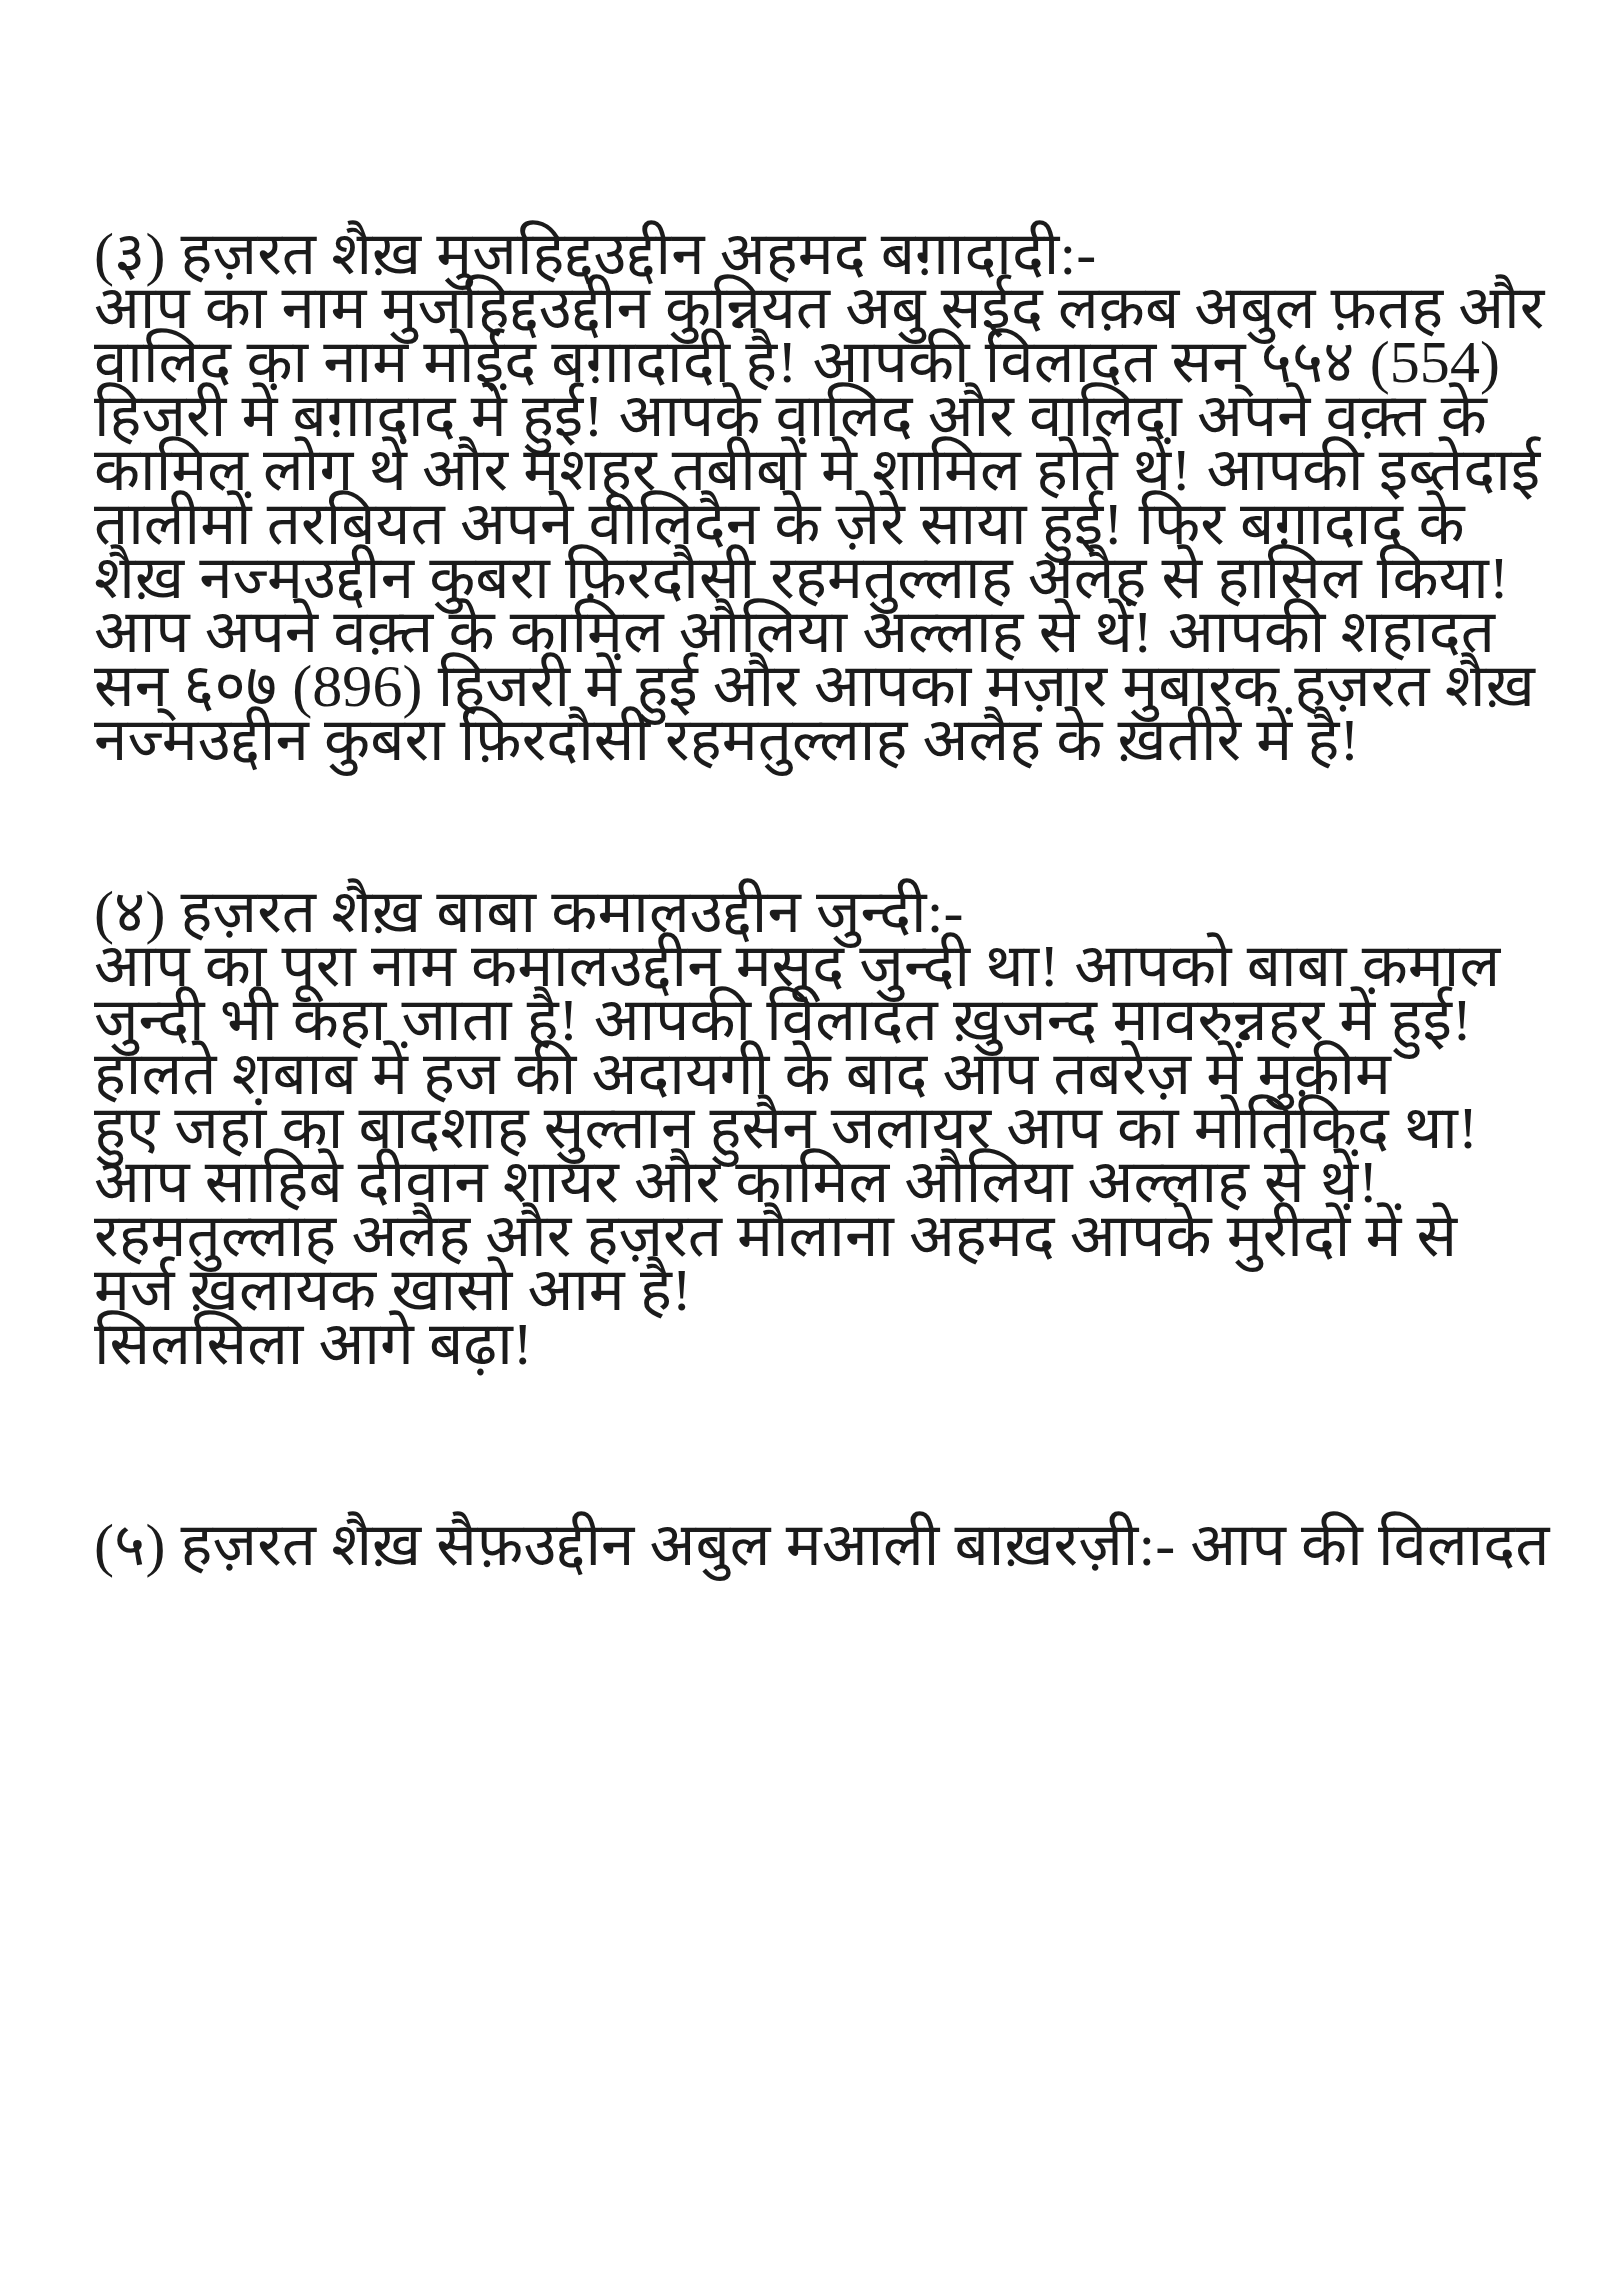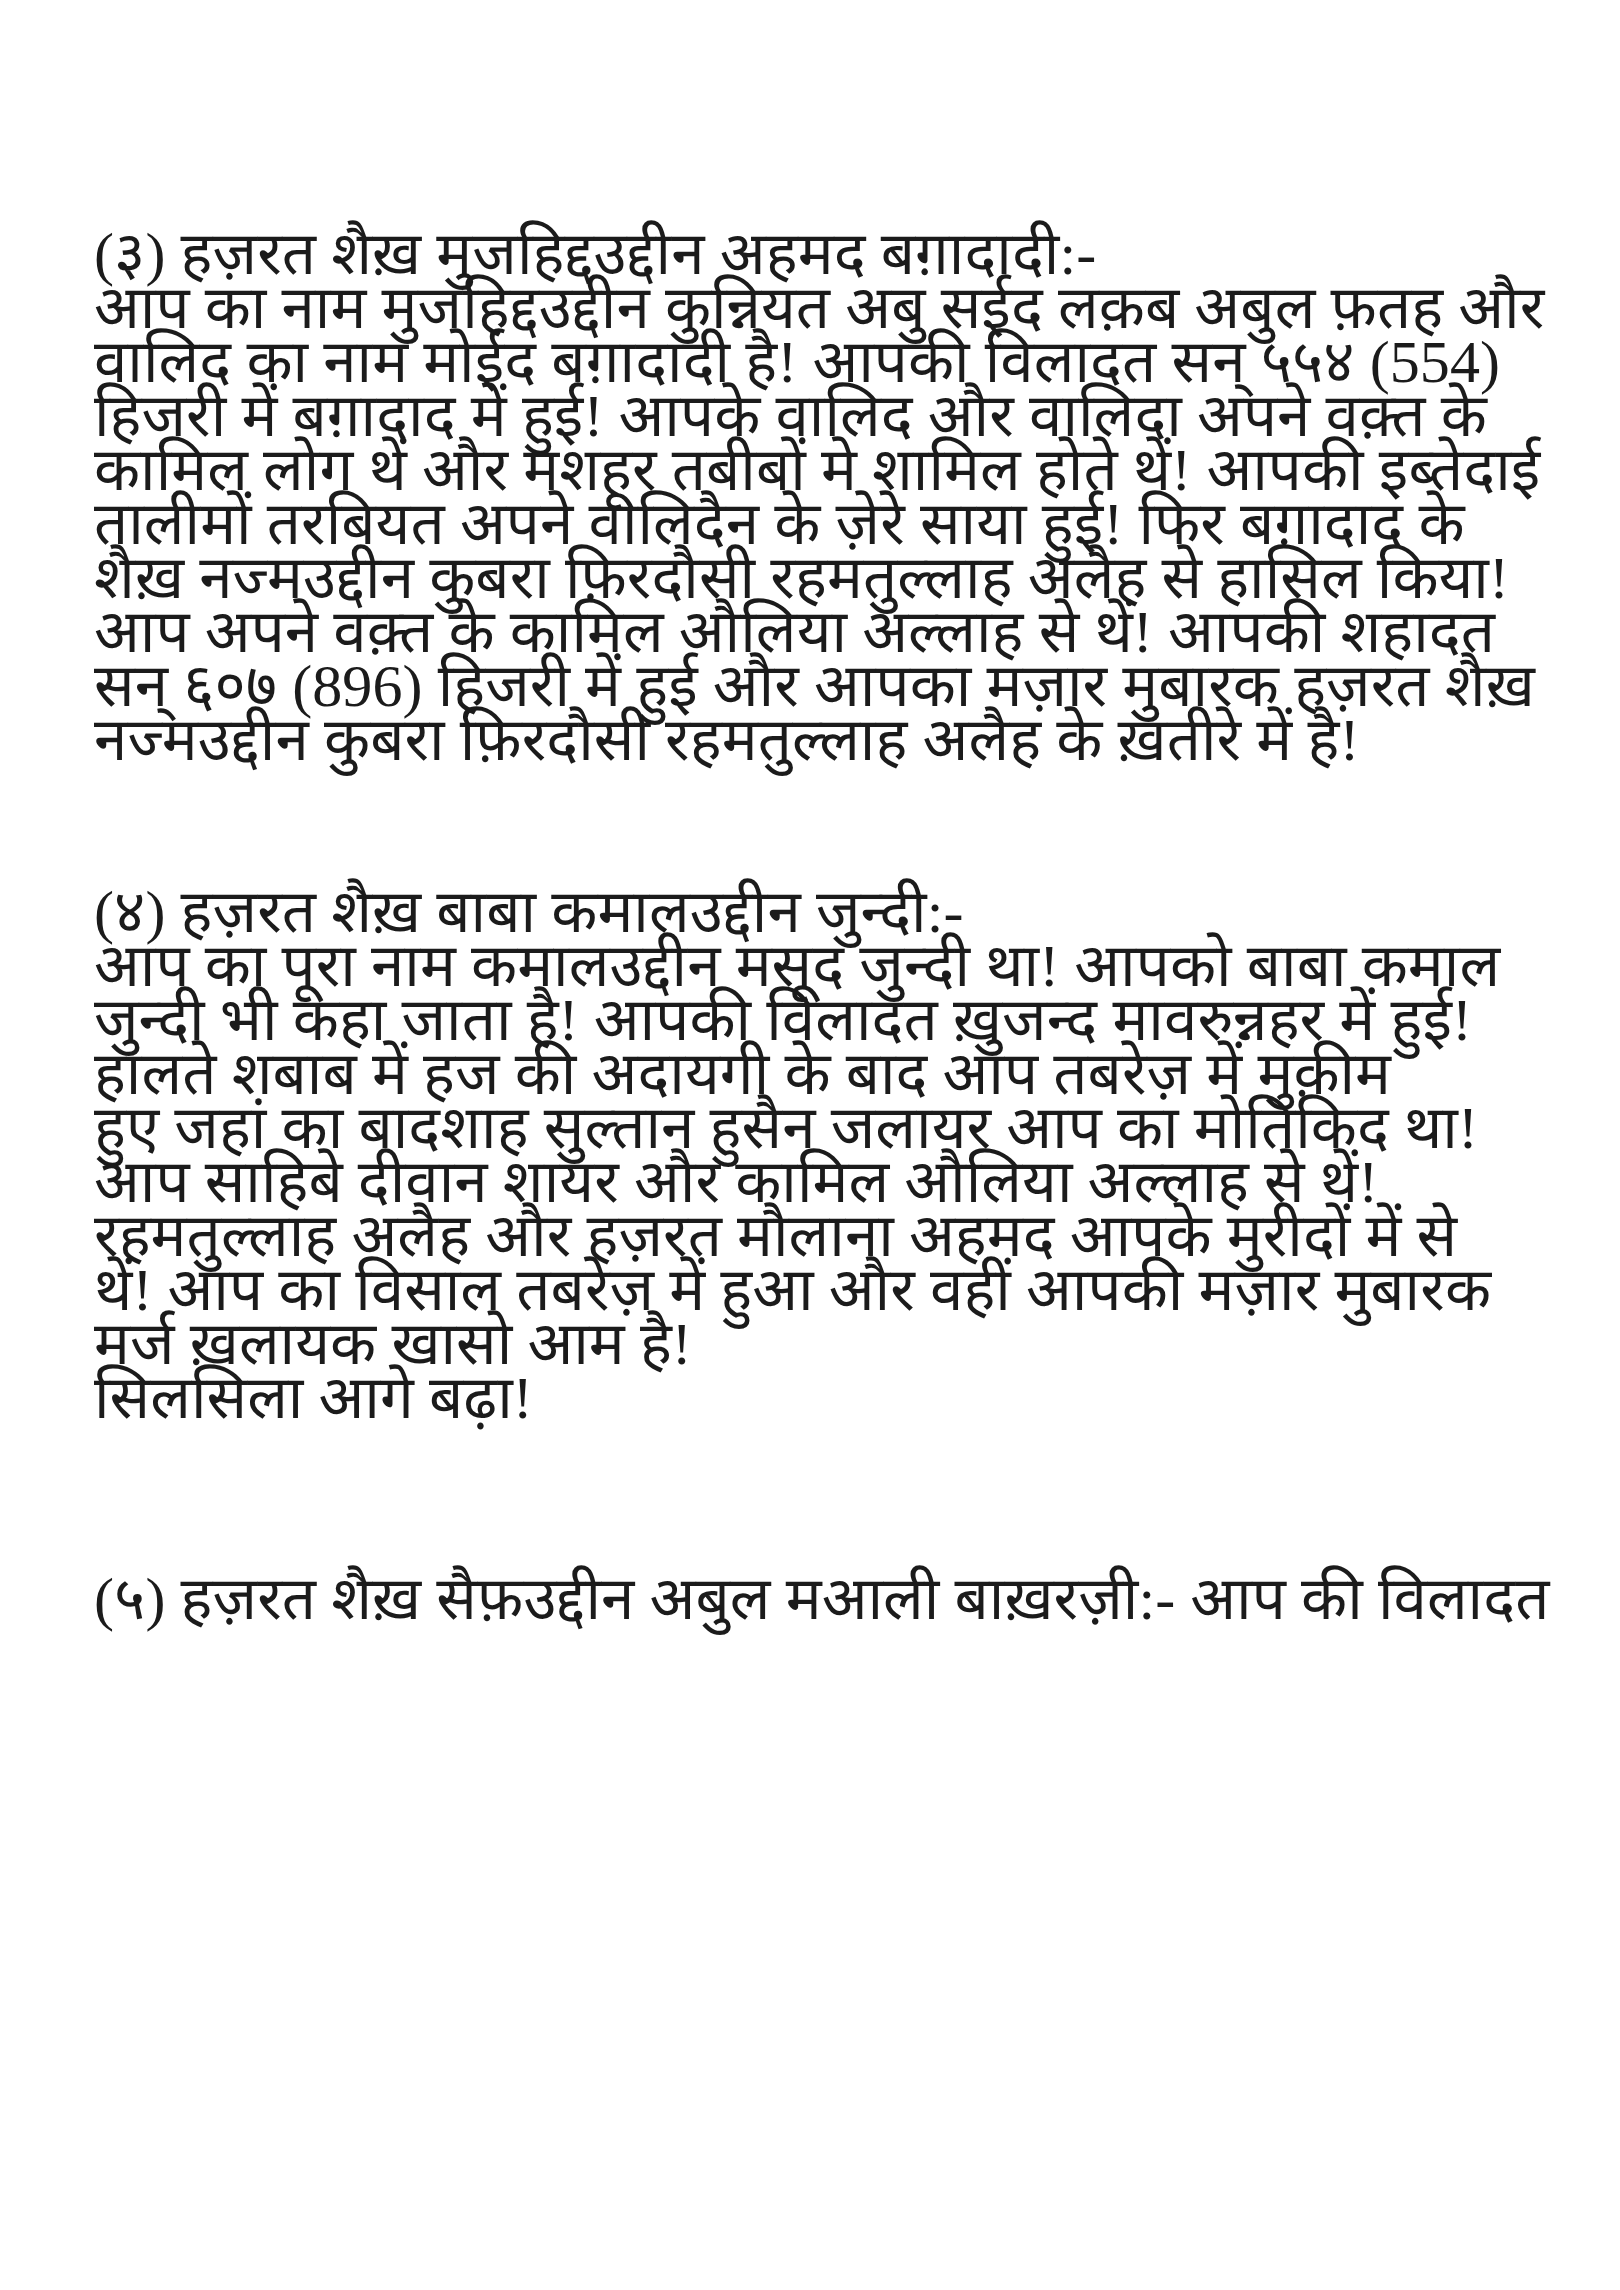--- a/index.html
+++ b/index.html
@@ -74,21 +74,20 @@
 
     <div class="section">
       <div class="line heading">(४) हज़रत शैख़ बाबा कमालउद्दीन जुन्दी:-</div>
       <div class="para">
         <div class="line">आप का पूरा नाम कमालउद्दीन मसूद जुन्दी था! आपको बाबा कमाल</div>
         <div class="line">जुन्दी भी कहा जाता है! आपकी विलादत ख़ुजन्द मावरुन्नहर में हुई!</div>
         <div class="line">हालते शबाब में हज की अदायगी के बाद आप तबरेज़ में मुक़ीम</div>
         <div class="line">हुए जहां का बादशाह सुल्तान हुसैन जलायर आप का मोतिकिद था!</div>
         <div class="line">आप साहिबे दीवान शायर और कामिल औलिया अल्लाह से थें!</div>
         <div class="line">रहमतुल्लाह अलैह और हज़रत मौलाना अहमद आपके मुरीदों में से</div>
-        <div class="line">थें! आप का विसाल तबरेज़ में हुआ और वहीं आपकी मज़ार मुबारक</div>
         <div class="line">मर्ज ख़लायक खासो आम है!</div>
         <div class="line">सिलसिला आगे बढ़ा!</div>
       </div>
     </div>
 
     <div class="section-gap tall"></div>
 
     <div class="section">
       <div class="line heading">(५) हज़रत शैख़ सैफ़उद्दीन अबुल मआली बाख़रज़ी:- आप की विलादत</div>
     </div>

